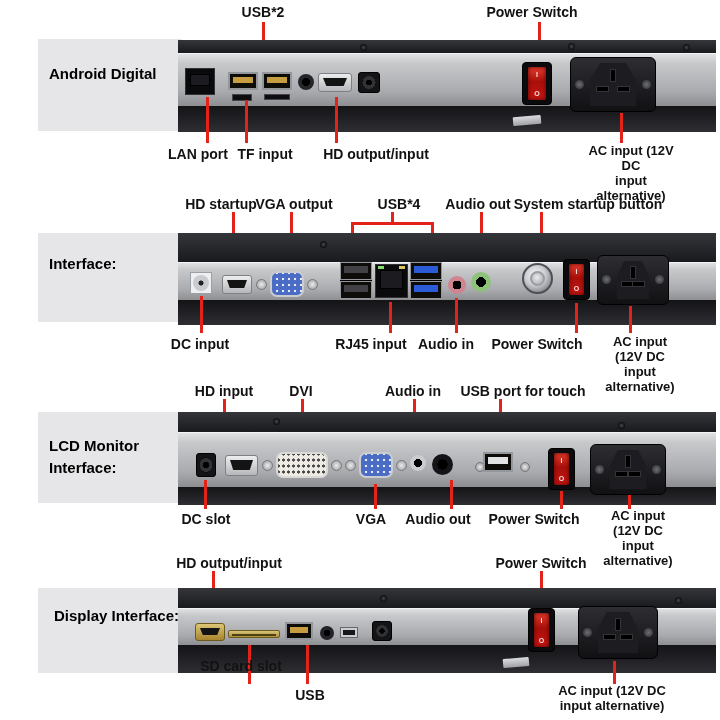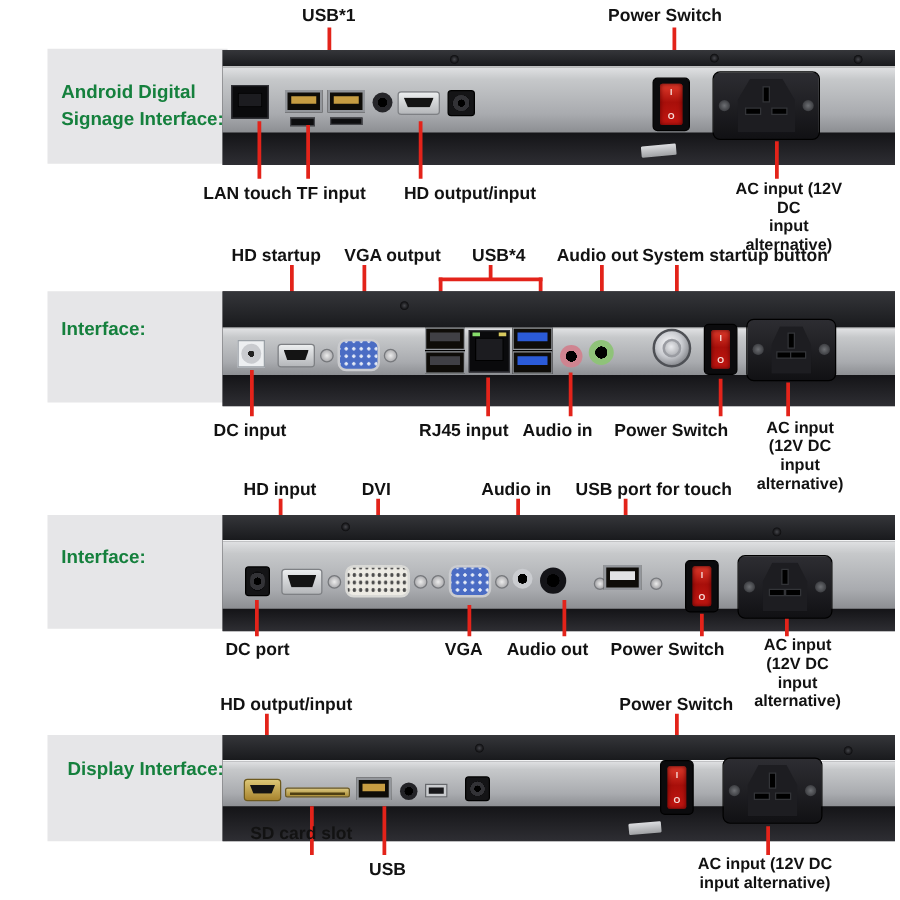--- a/index.html
+++ b/index.html
@@ -1,21 +1,21 @@
 <!DOCTYPE html>
 <html><head>
 <meta charset="utf-8">
 <style>
   html,body{margin:0;padding:0;background:#fff}
   #canvas{position:relative;width:720px;height:720px;background:#fff;overflow:hidden;
           font-family:"Liberation Sans",sans-serif}
   .p{position:absolute;box-sizing:border-box}
 
   
-  .box{position:absolute;left:38px;width:144px;background:#e6e6e8;color:#15803d;
+  .box{position:absolute;left:38px;width:144px;background:#e6e6e8;color:#000000;
        font:bold 15px "Liberation Sans",sans-serif;box-sizing:border-box}
   .box div{padding-left:11px;line-height:22px;white-space:nowrap}
   .box div.ind{padding-left:16px}
 
   
   .photo{position:absolute;left:178px;width:538px;background:#232327;overflow:hidden}
   .bz{position:absolute;left:0;right:0;top:0;background:linear-gradient(#35363a,#191a1d)}
   .sv{position:absolute;left:0;right:0;border-top:1px solid #f2f3f4;
       background:linear-gradient(180deg,#e0e1e3 0,#c6c8ca 18%,#a9abaf 70%,#8a8c90 100%)}
   .db{position:absolute;left:0;right:0;bottom:0;background:linear-gradient(#141417,#2e2e33)}
@@ -106,32 +106,31 @@
   .lbl{position:absolute;transform:translateX(-50%);font:bold 14px "Liberation Sans",sans-serif;
        color:#121212;white-space:nowrap}
   .lbl.ml{font-size:13px;white-space:pre-line;text-align:center;line-height:15px}
 </style>
 </head>
 <body>
 
 <div id="canvas">
 
   <div>
-    <span class="lbl" style="left:263px;top:4px">USB*1</span>
+    <span class="lbl" style="left:263px;top:4px">USB*2</span>
     <span class="lbl" style="left:532px;top:4px">Power Switch</span>
 
     <div class="rl rlv" style="left:262px;top:22px;height:26px"></div>
     <div class="rl rlh" style="left:246px;top:46px;width:38px"></div>
     <div class="rl rlv" style="left:246px;top:46px;height:27px"></div>
     <div class="rl rlv" style="left:281px;top:46px;height:27px"></div>
     <div class="rl rlv" style="left:538px;top:22px;height:40px"></div>
 
     <div class="box" style="top:39px;height:92px;padding-top:24px">
       <div>Android Digital</div>
-      <div>Signage Interface:</div>
     </div>
 
     <div class="photo" style="top:40px;height:92px">
       <div class="bz" style="height:13px"></div>
       <div class="sv" style="top:13px;height:53px"></div>
       <div class="db" style="top:66px"></div>
       <span class="bscrew" style="left:182px;top:4px"></span>
       <span class="bscrew" style="left:390px;top:3px"></span>
       <span class="bscrew" style="left:505px;top:4px"></span>
       <div class="p rj45" style="left:7px;top:28px;width:30px;height:27px">
@@ -168,30 +167,30 @@
           </div>
       </div>
       <div class="clip" style="left:335px;top:76px;width:28px;height:9px"></div>
     </div>
 
     <div class="rl rlv" style="left:206px;top:97px;height:46px"></div>
     <div class="rl rlv" style="left:245px;top:100px;height:43px"></div>
     <div class="rl rlv" style="left:335px;top:97px;height:46px"></div>
     <div class="rl rlv" style="left:620px;top:113px;height:30px"></div>
 
-    <span class="lbl" style="left:198px;top:146px">LAN touch</span>
+    <span class="lbl" style="left:198px;top:146px">LAN port</span>
     <span class="lbl" style="left:265px;top:146px">TF input</span>
     <span class="lbl" style="left:376px;top:146px">HD output/input</span>
     <span class="lbl ml" style="left:631px;top:143px">AC input (12V DC
 input alternative)</span>
   </div>
 
   <div>
     <span class="lbl" style="left:221px;top:196px">HD startup</span>
-    <span class="lbl" style="left:314px;top:196px">VGA output</span>
+    <span class="lbl" style="left:294px;top:196px">VGA output</span>
     <span class="lbl" style="left:399px;top:196px">USB*4</span>
     <span class="lbl" style="left:478px;top:196px">Audio out</span>
     <span class="lbl" style="left:588px;top:196px">System startup button</span>
 
     <div class="rl rlv" style="left:232px;top:212px;height:44px"></div>
     <div class="rl rlv" style="left:290px;top:212px;height:40px"></div>
     <div class="rl rlv" style="left:391px;top:212px;height:12px"></div>
     <div class="rl rlh" style="left:351px;top:222px;width:83px"></div>
     <div class="rl rlv" style="left:351px;top:222px;height:26px"></div>
     <div class="rl rlv" style="left:431px;top:222px;height:26px"></div>
@@ -280,20 +279,21 @@
     <span class="lbl" style="left:301px;top:383px">DVI</span>
     <span class="lbl" style="left:413px;top:383px">Audio in</span>
     <span class="lbl" style="left:523px;top:383px">USB port for touch</span>
 
     <div class="rl rlv" style="left:223px;top:399px;height:50px"></div>
     <div class="rl rlv" style="left:301px;top:399px;height:47px"></div>
     <div class="rl rlv" style="left:413px;top:399px;height:50px"></div>
     <div class="rl rlv" style="left:499px;top:399px;height:42px"></div>
 
     <div class="box" style="top:412px;height:91px;padding-top:23px">
+      <div>LCD Monitor</div>
       <div>Interface:</div>
     </div>
 
     <div class="photo" style="top:412px;height:93px">
       <div class="bz" style="height:20px"></div>
       <div class="sv" style="top:20px;height:55px"></div>
       <div class="db" style="top:75px"></div>
       <span class="bscrew" style="left:95px;top:6px"></span>
       <span class="bscrew" style="left:440px;top:10px"></span>
       <div class="p dcj" style="left:18px;top:41px;width:20px;height:24px">
@@ -335,21 +335,21 @@
           </div>
       </div>
     </div>
 
     <div class="rl rlv" style="left:204px;top:480px;height:29px"></div>
     <div class="rl rlv" style="left:374px;top:484px;height:25px"></div>
     <div class="rl rlv" style="left:450px;top:480px;height:29px"></div>
     <div class="rl rlv" style="left:560px;top:491px;height:18px"></div>
     <div class="rl rlv" style="left:628px;top:495px;height:14px"></div>
 
-    <span class="lbl" style="left:206px;top:511px">DC port</span>
+    <span class="lbl" style="left:206px;top:511px">DC slot</span>
     <span class="lbl" style="left:371px;top:511px">VGA</span>
     <span class="lbl" style="left:438px;top:511px">Audio out</span>
     <span class="lbl" style="left:534px;top:511px">Power Switch</span>
     <span class="lbl ml" style="left:638px;top:508px">AC input (12V DC
 input alternative)</span>
   </div>
 
   <div>
     <span class="lbl" style="left:229px;top:555px">HD output/input</span>
     <span class="lbl" style="left:541px;top:555px">Power Switch</span>

